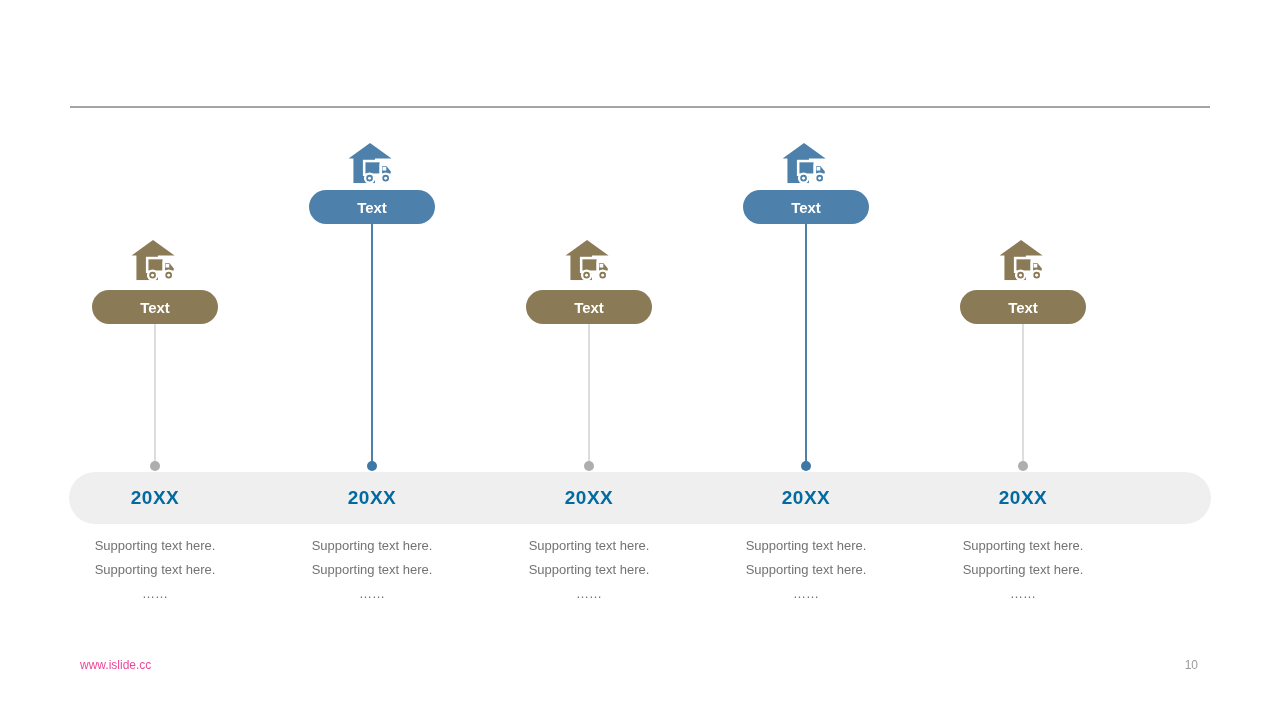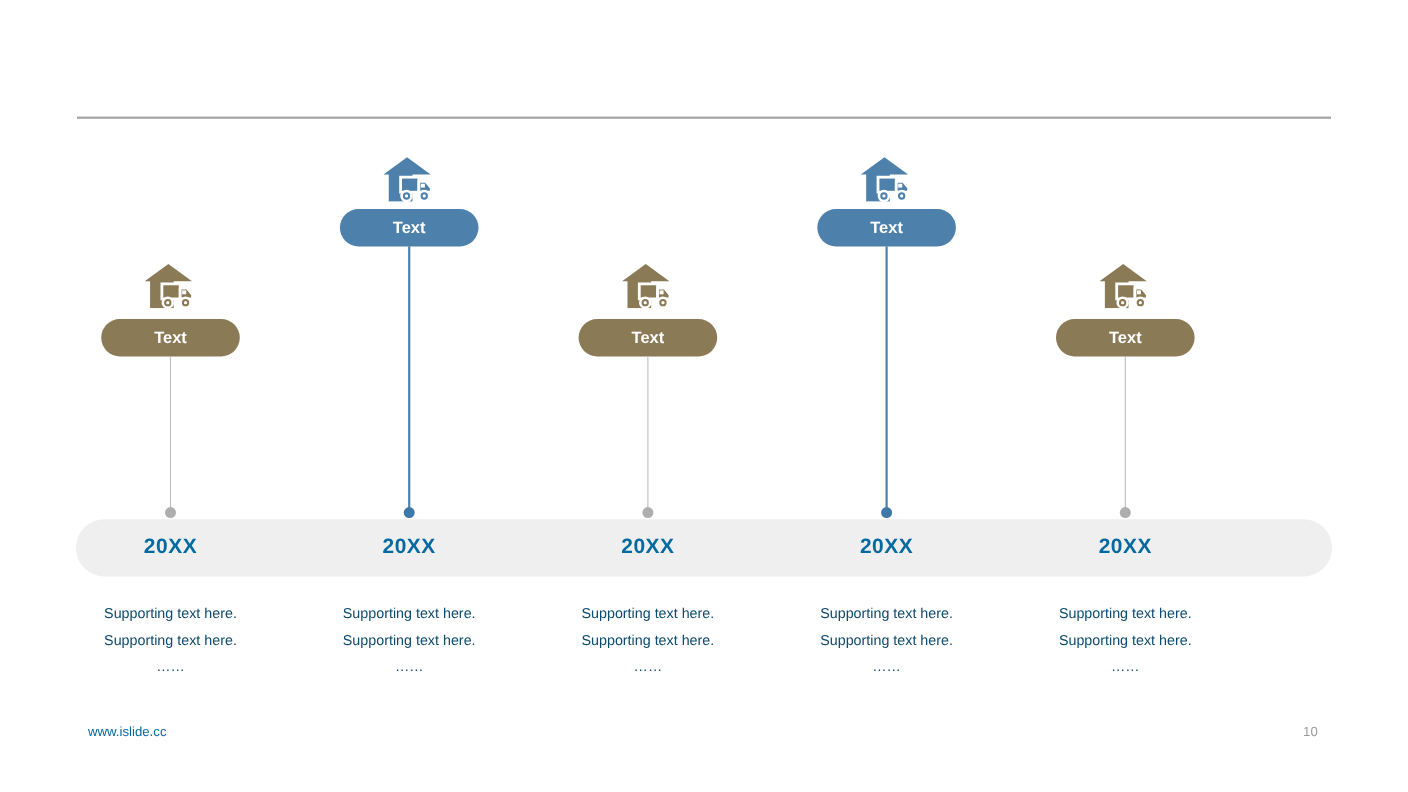--- a/index.html
+++ b/index.html
@@ -23,23 +23,23 @@
   .connector{position:absolute;left:50%;transform:translateX(-50%);}
   .theme-brown .connector{top:324px;height:139px;width:1px;background:#bcbcbc;}
   .theme-blue  .connector{top:224px;height:239px;width:2px;background:#4D81AB;}
   .dot{position:absolute;left:50%;transform:translateX(-50%);top:461px;width:10px;height:10px;border-radius:50%;}
   .theme-brown .dot{background:#aeaeae;}
   .theme-blue  .dot{background:#3e78a6;}
   .year{
     position:absolute;top:487px;width:100%;text-align:center;
     font-size:19px;font-weight:bold;color:#0369a1;letter-spacing:0.5px;
   }
-  .support{position:absolute;top:547px;width:100%;text-align:center;font-size:13px;color:#0c4a6e;}
+  .support{position:absolute;top:535px;width:100%;text-align:center;font-size:13px;color:#737373;}
   .support .line{height:24px;line-height:21px;}
-  .footer-url{position:absolute;left:80px;top:658px;font-size:12px;color:#0369a1;}
+  .footer-url{position:absolute;left:80px;top:658px;font-size:12px;color:#ec4899;}
   .page-number{position:absolute;right:82px;top:658px;font-size:12px;color:#9b9b9b;}
 </style>
 </head>
 <body>
 
 <div class="slide">
 
   <div class="top-rule"></div>
   <div class="track"></div>
 

